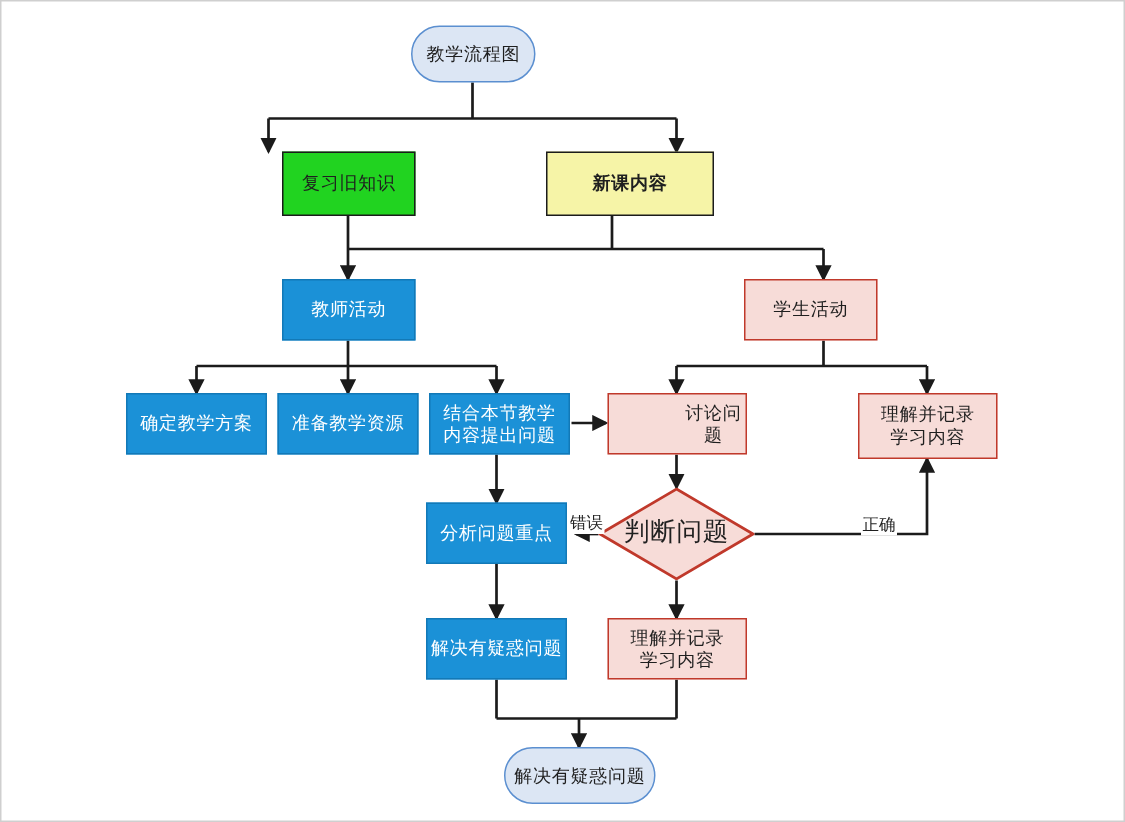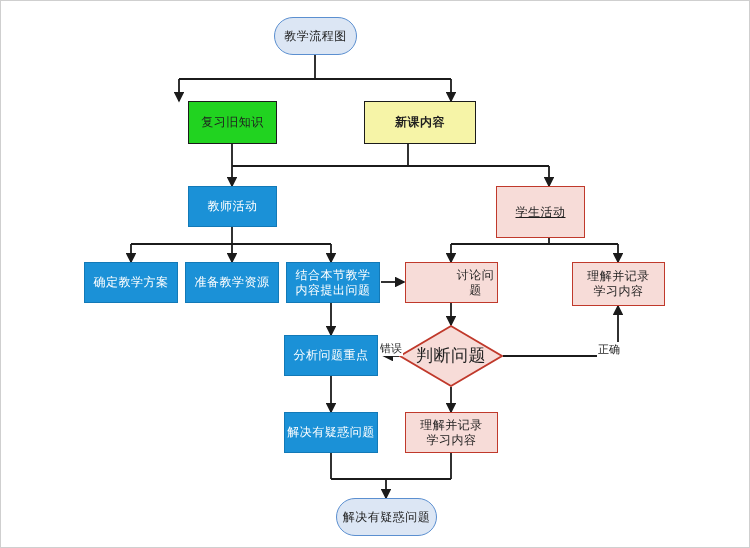--- a/index.html
+++ b/index.html
@@ -170,21 +170,21 @@
   </div>
 
   <div class="node n-yellow" style="left:363px; top:100px; width:112px; height:43px;font-weight:bold;">
     <span class="lbl">新课内容</span>
   </div>
 
   <div class="node n-blue" style="left:187px; top:185px; width:89px; height:41px;">
     <span class="lbl">教师活动</span>
   </div>
 
-  <div class="node n-pink" style="left:495px; top:185px; width:89px; height:52px;text-decoration:underline;">
+  <div class="node n-pink" style="left:495px; top:185px; width:89px; height:41px;">
     <span class="lbl">学生活动</span>
   </div>
 
   <div class="node n-blue" style="left:83px; top:261px; width:94px; height:41px;">
     <span class="lbl">确定教学方案</span>
   </div>
 
   <div class="node n-blue" style="left:184px; top:261px; width:94px; height:41px;">
     <span class="lbl">准备教学资源</span>
   </div>
@@ -221,15 +221,15 @@
   <div class="node n-pink" style="left:404px; top:411px; width:93px; height:41px;">
     <span class="lbl">理解并记录
 学习内容</span>
   </div>
 
   <div class="node n-term" style="left:335px; top:497px; width:101px; height:38px;">
     <span class="lbl">解决有疑惑问题</span>
   </div>
 
   <div class="edge-label" style="left:378px; top:340px;">错误</div>
-  <div class="edge-label" style="left:573px; top:341px;margin-left:23px;">正确</div>
+  <div class="edge-label" style="left:573px; top:341px;">正确</div>
 
 </div>
 
 </body></html>

